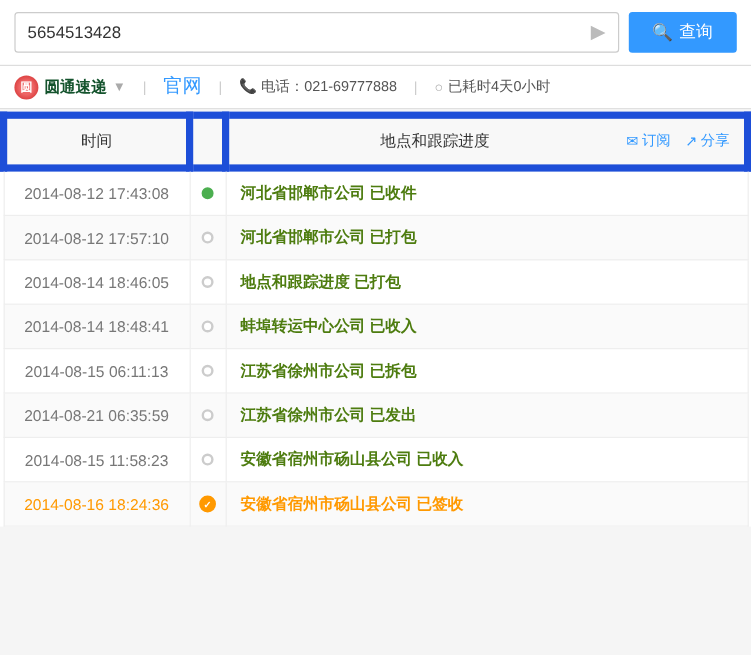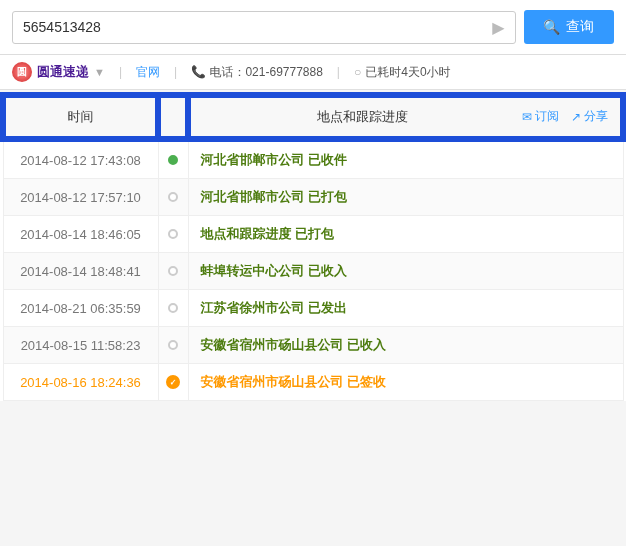--- a/index.html
+++ b/index.html
@@ -82,32 +82,32 @@
       border-radius: 50%;
       display: inline-flex;
       align-items: center;
       justify-content: center;
       font-size: 10px;
       color: #fff;
       font-weight: bold;
     }
 
     .courier-name {
-      color: #4c1d95;
+      color: #14532d;
       font-size: 13px;
     }
 
     .courier-arrow {
       color: #aaa;
       font-size: 11px;
     }
 
     .official-site {
       color: #3399ff;
-      font-size: 12px;
+      font-size: 16px;
       text-decoration: none;
     }
 
     .info-divider {
       color: #ccc;
     }
 
     .phone-info {
       color: #555;
     }
@@ -296,20 +296,29 @@
       <tr>
         <td class="time-cell">2014-08-14 18:48:41</td>
         <td class="dot-cell" style="position: relative; width: 24px; text-align: center; padding: 0px;">
           <div style="display: flex; flex-direction: column; align-items: center; justify-content: center; height: 100%; min-height: 36px;">
             <div style="width: 10px; height: 10px; border-radius: 50%; z-index: 1; position: relative; background: rgb(255, 255, 255); border: 2px solid rgb(204, 204, 204);"></div>
           </div>
         </td>
         <td class="location-cell">蚌埠转运中心公司 已收入</td>
       </tr>
       <tr>
+        <td class="time-cell">2014-08-15 06:11:13</td>
+        <td class="dot-cell" style="position: relative; width: 24px; text-align: center; padding: 0px;">
+          <div style="display: flex; flex-direction: column; align-items: center; justify-content: center; height: 100%; min-height: 36px;">
+            <div style="width: 10px; height: 10px; border-radius: 50%; z-index: 1; position: relative; background: rgb(255, 255, 255); border: 2px solid rgb(204, 204, 204);"></div>
+          </div>
+        </td>
+        <td class="location-cell">江苏省徐州市公司 已拆包</td>
+      </tr>
+      <tr>
         <td class="time-cell">2014-08-21 06:35:59</td>
         <td class="dot-cell" style="position: relative; width: 24px; text-align: center; padding: 0px;">
           <div style="display: flex; flex-direction: column; align-items: center; justify-content: center; height: 100%; min-height: 36px;">
             <div style="width: 10px; height: 10px; border-radius: 50%; z-index: 1; position: relative; background: rgb(255, 255, 255); border: 2px solid rgb(204, 204, 204);"></div>
           </div>
         </td>
         <td class="location-cell">江苏省徐州市公司 已发出</td>
       </tr>
       <tr>
         <td class="time-cell">2014-08-15 11:58:23</td>

